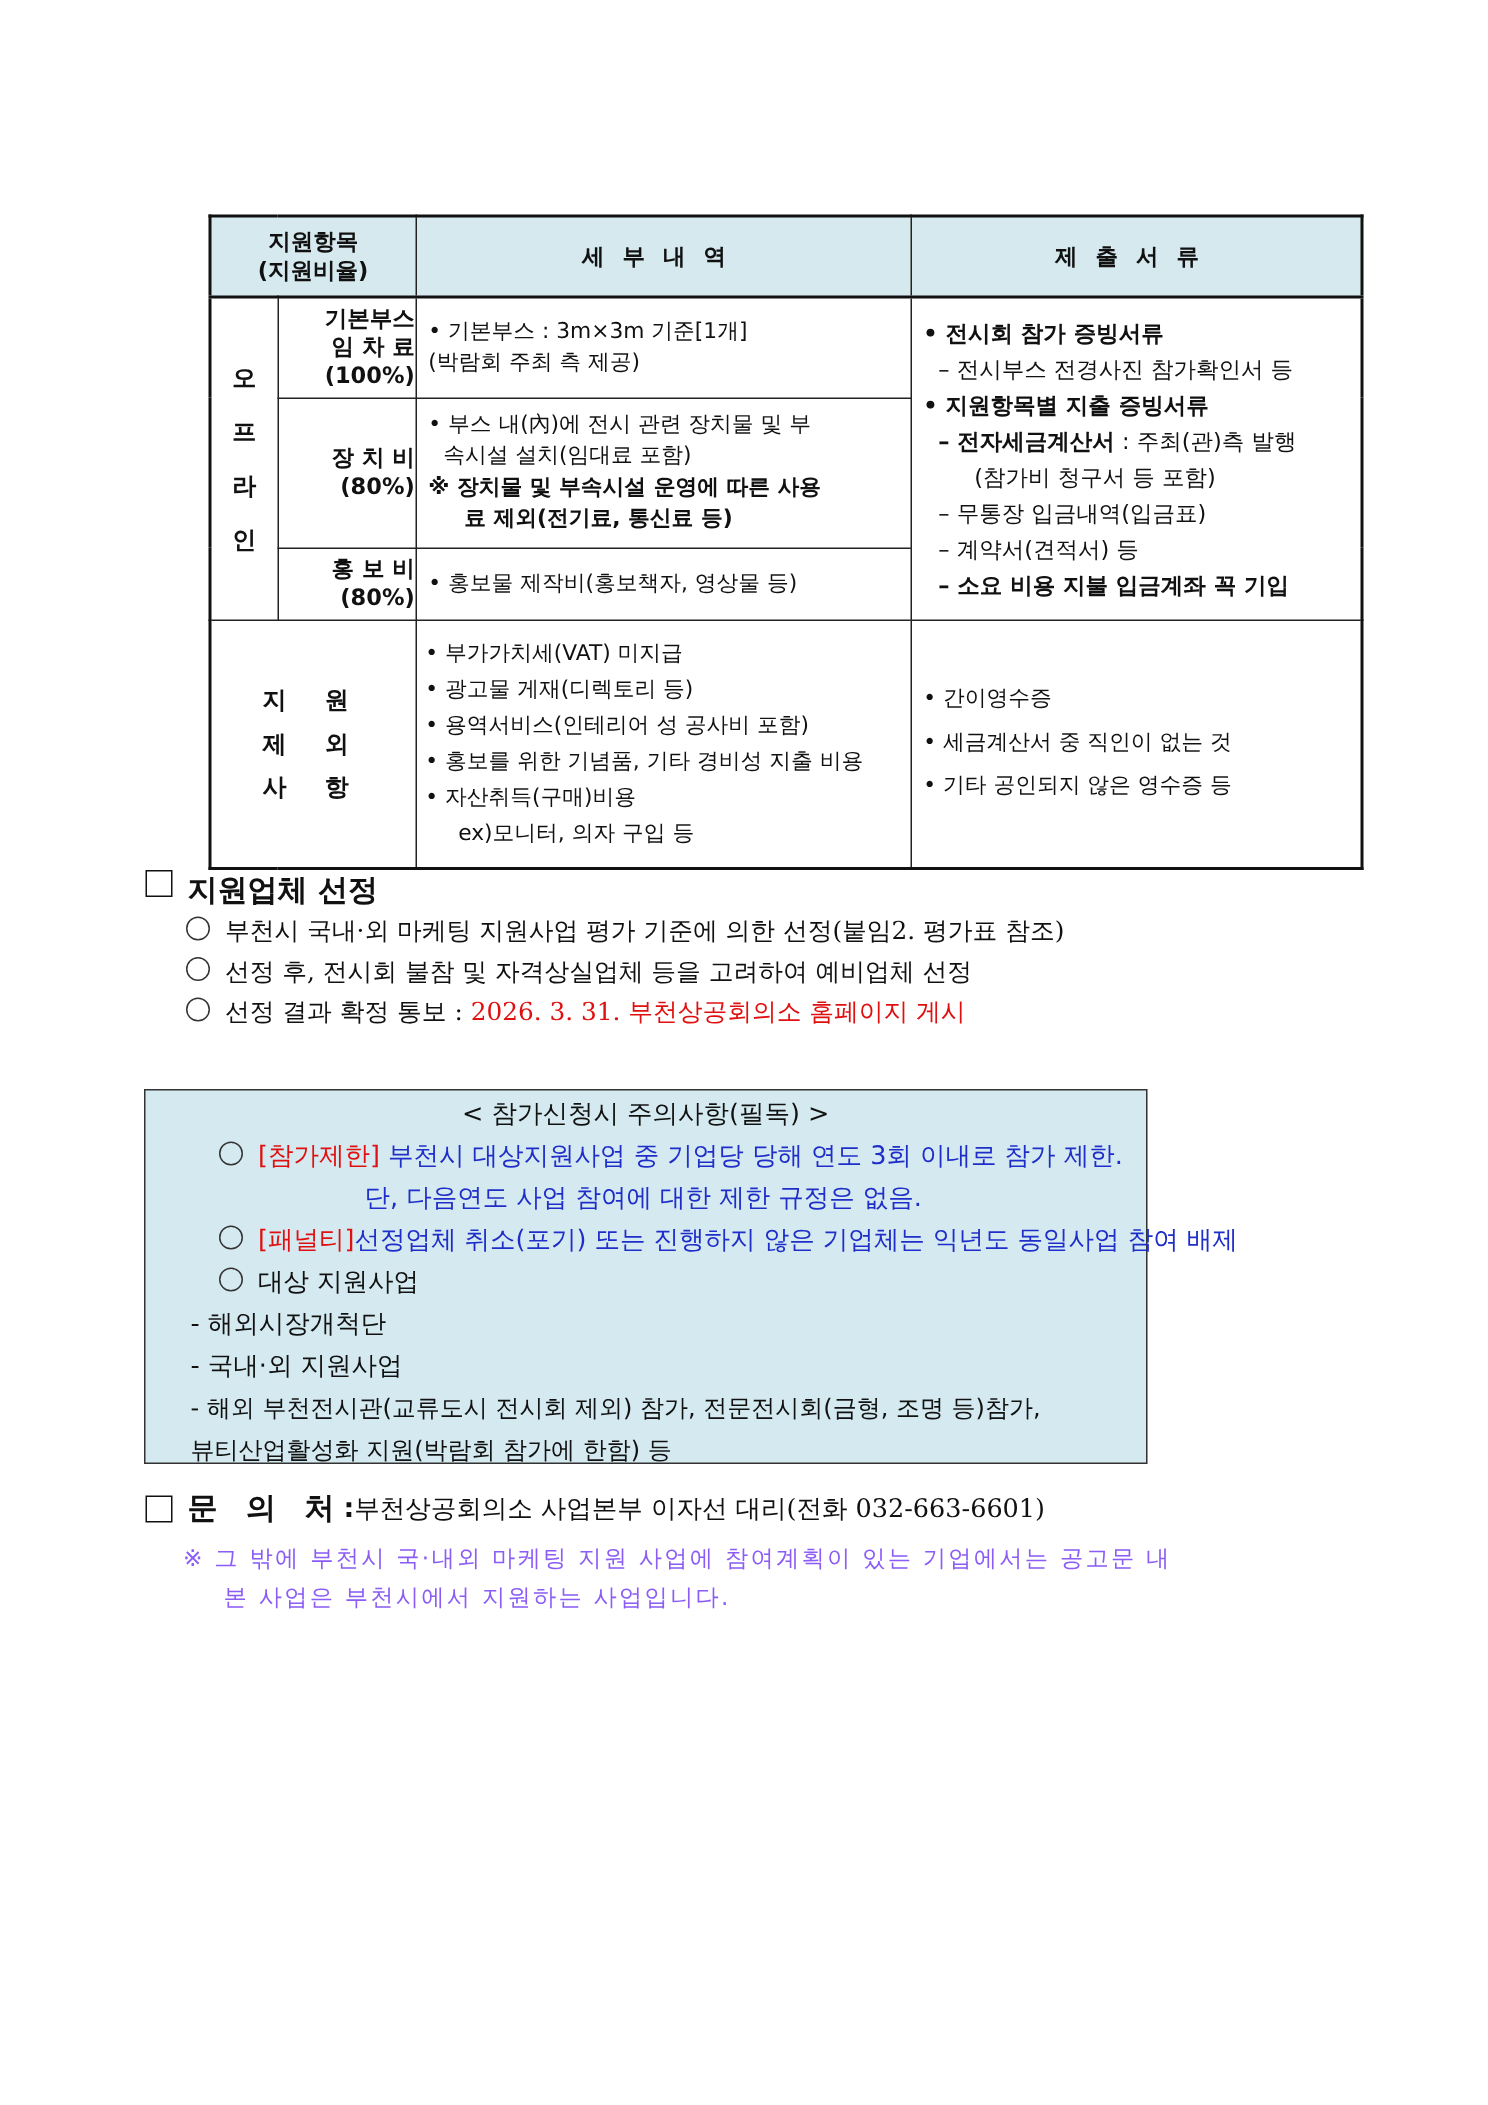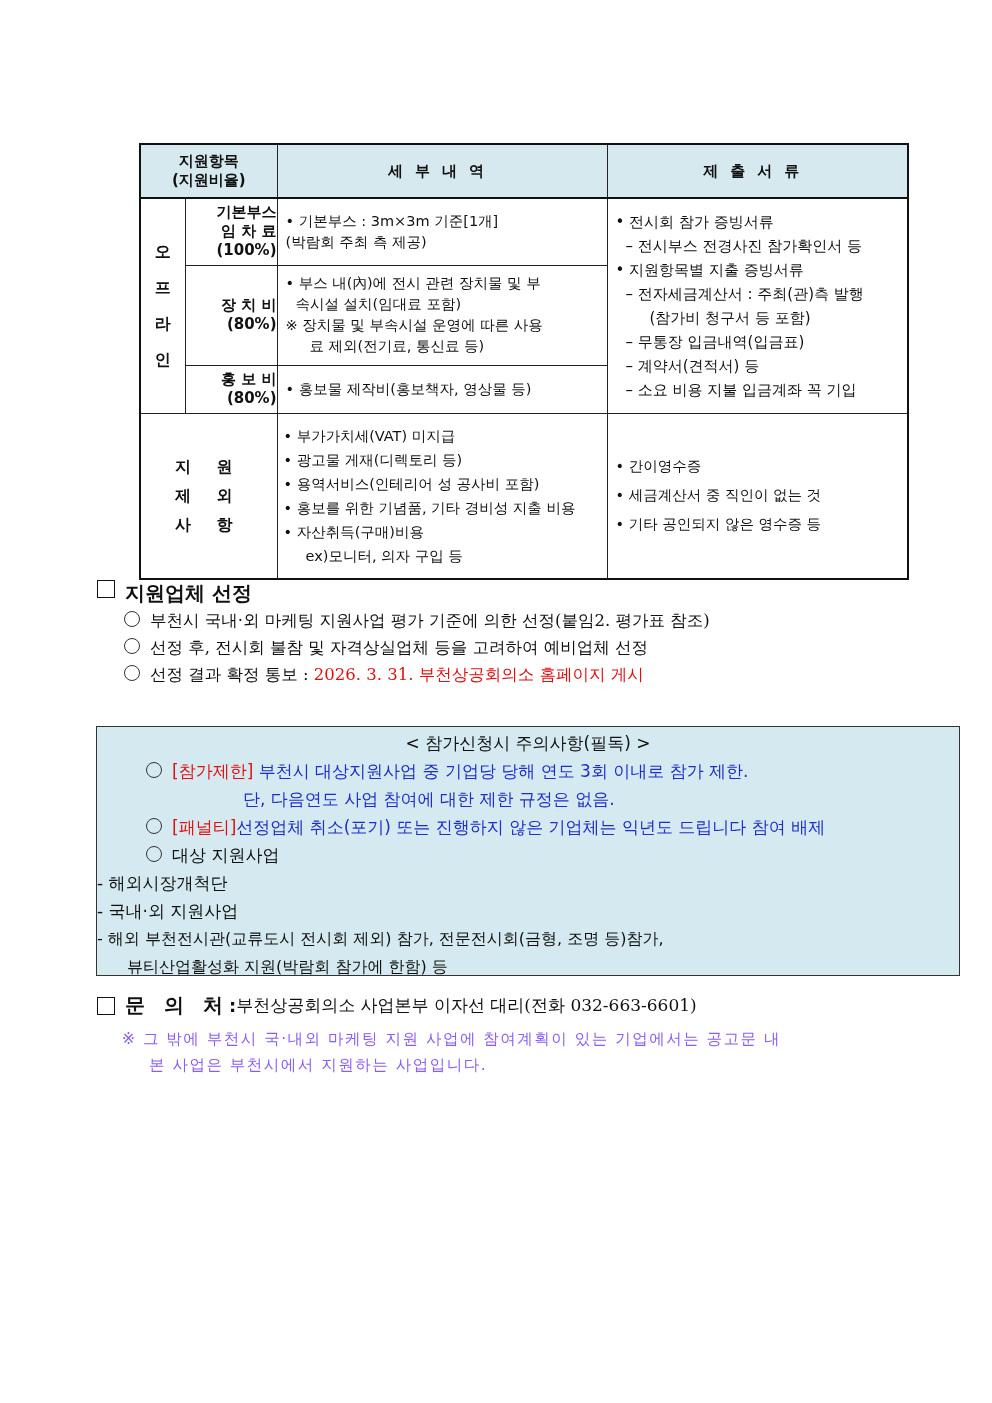--- a/index.html
+++ b/index.html
@@ -9,41 +9,41 @@
   
   table.support { position: absolute; left: 139px; top: 143px; width: 768px; border-collapse: collapse; table-layout: fixed; font-size: 15px; }
   table.support td { border: 1px solid #222; vertical-align: middle; padding: 0; }
   table.support { border: 2px solid #111; }
   .hdr { background: #d6e9ee; height: 52px; text-align: center; font-weight: bold; border-bottom: 2px solid #111 !important; }
   .hdr .spaced { letter-spacing: 12px; }
   .cat-vert { text-align: center; font-weight: bold; line-height: 36px; font-size: 16px; }
   .item { text-align: right; font-weight: bold; line-height: 19px; font-size: 15px; }
   .detail { padding: 4px 8px !important; line-height: 21px; font-size: 14.5px; vertical-align: middle; }
   .docs { padding: 10px 8px !important; line-height: 24px; font-size: 15px; vertical-align: top; }
-  .b { font-weight: normal; }
+  .b { font-weight: bold; }
   .ind1 { padding-left: 10px; }
   .ind2 { padding-left: 36px; }
   .exc-cat { text-align: center; font-weight: bold; font-size: 16px; line-height: 29px; letter-spacing: 10px; }
   .exc-detail { padding: 10px 6px !important; line-height: 24px; font-size: 14.5px; vertical-align: top; }
   .exc-docs { padding: 10px 8px !important; line-height: 29px; font-size: 14.5px; vertical-align: top; }
 
   
   .sec-title { font-size: 20px; font-weight: bold; display: flex; align-items: flex-start; gap: 10px; }
   .sq { display: inline-block; width: 16px; height: 16px; border: 1.5px solid #111; }
   .bullet-line { font-family: "DejaVu Serif", "Liberation Serif", serif; font-size: 16.5px; line-height: 27px; white-space: nowrap; }
   .circ { display: inline-block; width: 14px; height: 14px; border: 1.2px solid #333; border-radius: 50%; margin-right: 10px; vertical-align: -1px; }
   .red { color: #e01010; }
   .blue { color: #1f2ec8; }
   .ul { text-decoration: underline; font-weight: bold; }
 
   
-  .notice { position: absolute; left: 96px; top: 726px; width: 864px; height: 250px; background: #d5eaf0; border: 1px solid #333; box-sizing: border-box; font-size: 17px; line-height: 28px; }
+  .notice { position: absolute; left: 96px; top: 726px; width: 669px; height: 250px; background: #d5eaf0; border: 1px solid #333; box-sizing: border-box; font-size: 17px; line-height: 28px; }
   .notice .t { text-align: center; margin-top: 2px; }
   .notice .row { padding-left: 10px; white-space: nowrap; margin-left: 39px; }
-  .notice .sub { white-space: nowrap; }
+  .notice .sub { padding-left: 30px; white-space: nowrap; }
   .notice .sub2 { padding-left: 30px; white-space: nowrap; }
 
   .contact { font-family: "DejaVu Serif", "Liberation Serif", serif; font-size: 17px; }
   .warn { color: #8b5cf6; font-weight: normal; font-size: 15.5px; line-height: 26px; letter-spacing: 1.5px; }
 </style>
 </head>
 <body>
 
 <table class="support">
   <colgroup>
@@ -139,21 +139,21 @@
 <div class="abs" style="left:124px; top:607px;">
   <div class="bullet-line"><span class="circ"></span><span>부천시 국내·외 마케팅 지원사업 평가 기준에 의한 선정(붙임2. 평가표 참조)</span></div>
   <div class="bullet-line"><span class="circ"></span><span>선정 후, 전시회 불참 및 자격상실업체 등을 고려하여 예비업체 선정</span></div>
   <div class="bullet-line"><span class="circ"></span><span>선정 결과 확정 통보 : </span><span class="red">2026. 3. 31. 부천상공회의소 홈페이지 게시</span></div>
 </div>
 
 <div class="notice">
   <div class="t">&lt; 참가신청시 주의사항(필독) &gt;</div>
   <div class="row"><span class="circ"></span><span class="red">[참가제한]</span><span class="blue"> 부천시 대상지원사업 중 기업당 당해 연도 3회 이내로 참가 제한.</span></div>
   <div class="blue" style="padding-left:146px; white-space:nowrap;">단, 다음연도 사업 참여에 대한 제한 규정은 없음.</div>
-  <div class="row"><span class="circ"></span><span class="red">[패널티]</span><span class="blue">선정업체 취소(포기) 또는 진행하지 않은 기업체는 익년도 드립니다 참여 배제</span></div>
+  <div class="row"><span class="circ"></span><span class="red">[패널티]</span><span class="blue">선정업체 취소(포기) 또는 진행하지 않은 기업체는 익년도 동일사업 참여 배제</span></div>
   <div class="row"><span class="circ"></span><span>대상 지원사업</span></div>
   <div class="sub">- 해외시장개척단</div>
   <div class="sub">- 국내·외 지원사업</div>
   <div class="sub" style="font-size:16px">- 해외 부천전시관(교류도시 전시회 제외) 참가, 전문전시회(금형, 조명 등)참가,</div>
   <div class="sub2" style="font-size:16px">뷰티산업활성화 지원(박람회 참가에 한함) 등</div>
 </div>
 
 <div class="abs" style="left:97px; top:992px; display:flex; align-items:center; white-space:nowrap;">
   <span class="sq" style="margin-right:10px"></span>
   <span style="font-size:20px; font-weight:bold; letter-spacing:6px;">문 의 처</span>

